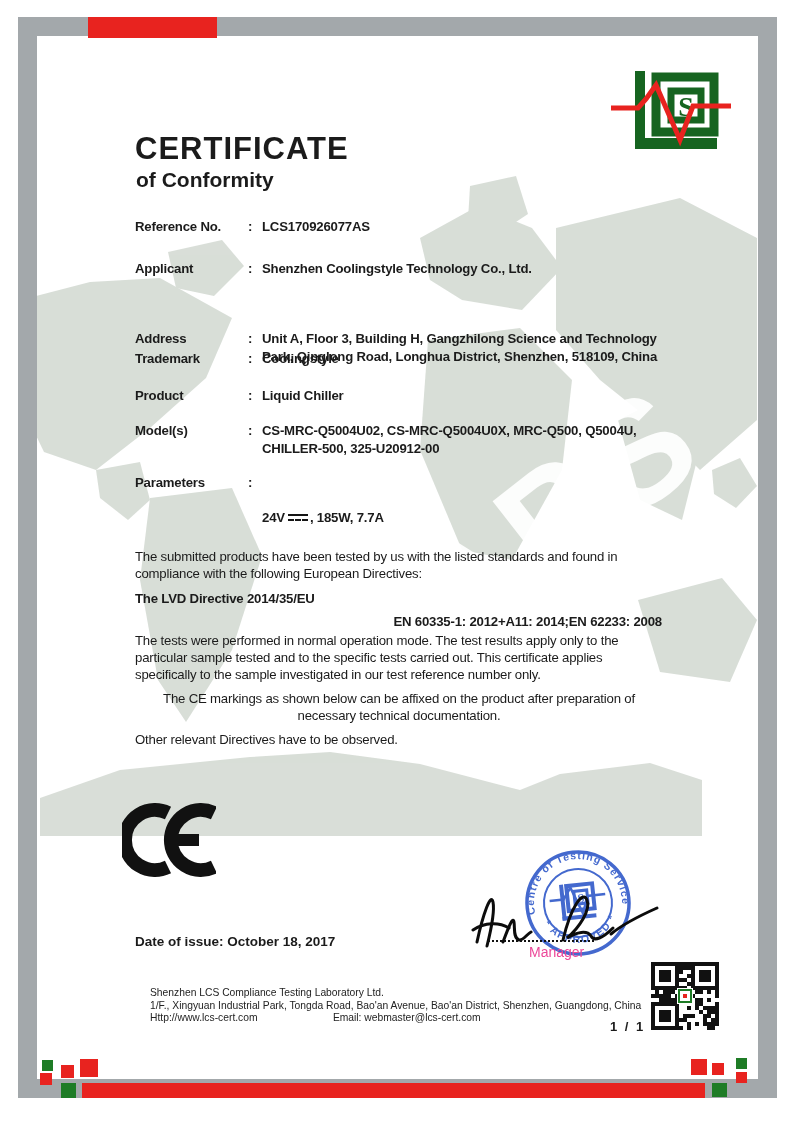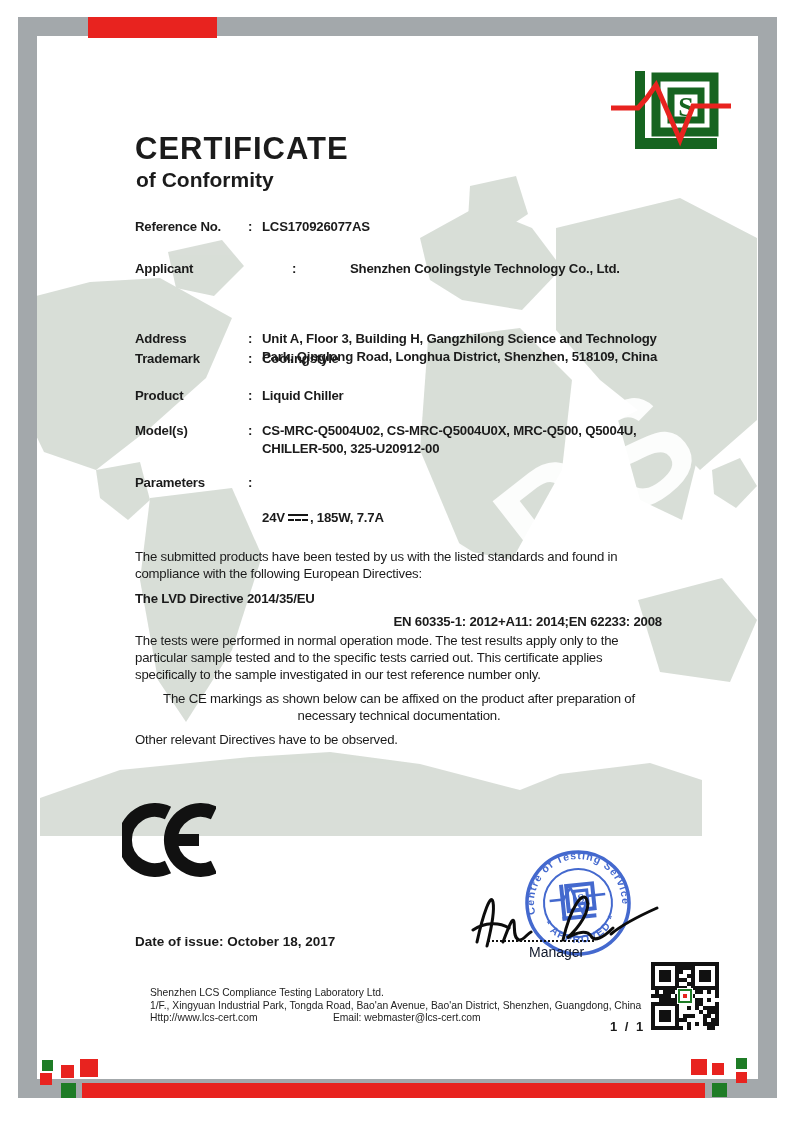--- a/index.html
+++ b/index.html
@@ -53,21 +53,21 @@
   .ce{position:absolute;left:122px;top:794px;z-index:6;}
 
   
   .date-line{position:absolute;left:135px;top:934px;font-size:13.5px;font-weight:bold;z-index:5;}
 
   
   .stamp{position:absolute;left:516px;top:847px;z-index:6;opacity:0.88;transform:rotate(-6deg);}
   .signature{position:absolute;left:465px;top:882px;z-index:7;}
   .dotline{position:absolute;left:488px;top:928px;width:106px;height:12px;
            border-bottom:2.5px dotted #111;z-index:7;}
-  .manager{position:absolute;left:529px;top:944px;font-size:14px;color:#0f172a;z-index:7;}
+  .manager{position:absolute;left:529px;top:944px;font-size:14px;color:#ec4899;z-index:7;}
 
   
   .footer{position:absolute;left:150px;top:987px;font-size:10.3px;line-height:12.6px;color:#232323;z-index:5;}
   .footer .cell{display:inline-block;width:180px;}
   .pageno{position:absolute;left:610px;top:1019px;font-size:13px;font-weight:bold;letter-spacing:2px;z-index:5;}
   .qr{position:absolute;left:650px;top:961px;z-index:6;}
 </style>
 </head>
 <body>
 
@@ -121,21 +121,21 @@
   </svg>
 
   <div class="title-main">CERTIFICATE</div>
   <div class="title-sub">of Conformity</div>
 
   <div class="frow" style="top:218px;">
     <span class="lbl">Reference No.</span>
     <span class="colon">:</span>
     <span class="val">LCS170926077AS</span>
   </div>
-  <div class="frow" style="top:260px;gap:44px;">
+  <div class="frow" style="top:260px;">
     <span class="lbl">Applicant</span>
     <span class="colon">:</span>
     <span class="val">Shenzhen Coolingstyle Technology Co., Ltd.</span>
   </div>
   <div class="frow" style="top:294px;margin-top:36px;">
     <span class="lbl">Address</span>
     <span class="colon">:</span>
     <span class="val">Unit A, Floor 3, Building H, Gangzhilong Science and Technology
 Park, Qinglong Road, Longhua District, Shenzhen, 518109, China</span>
   </div>

